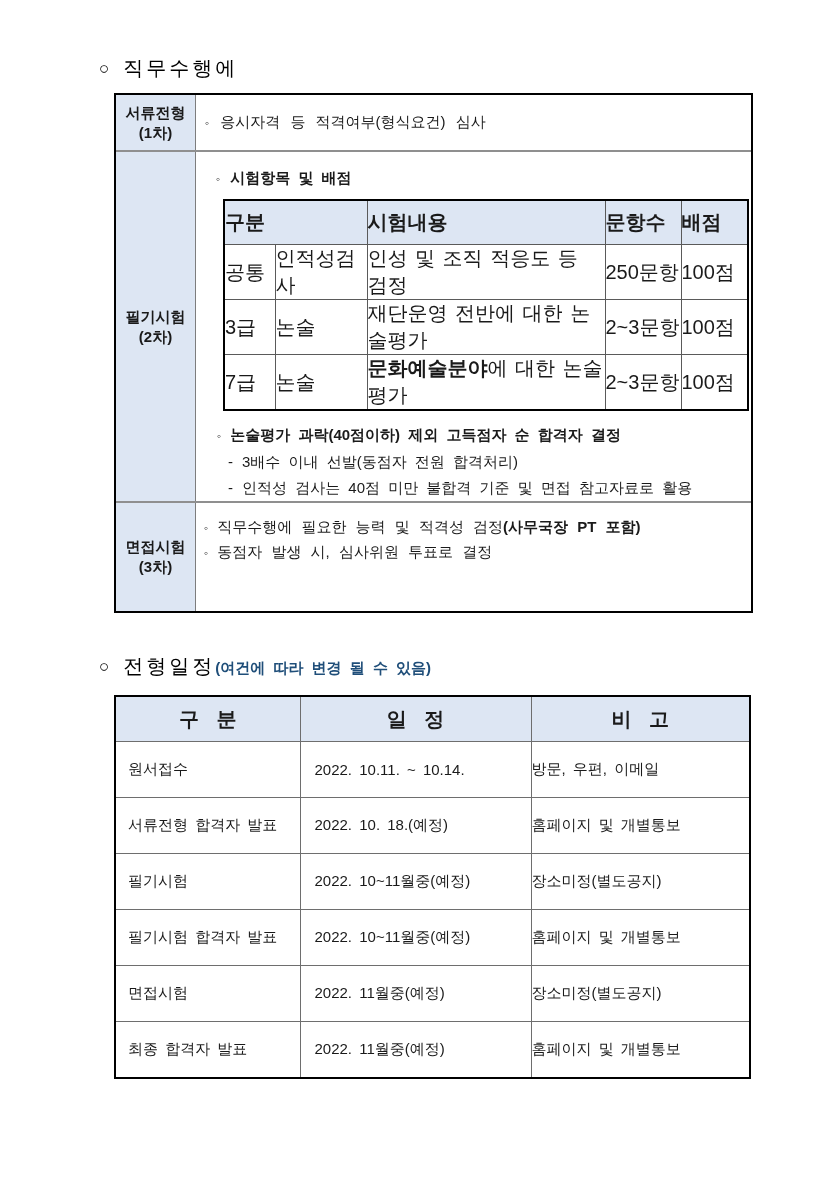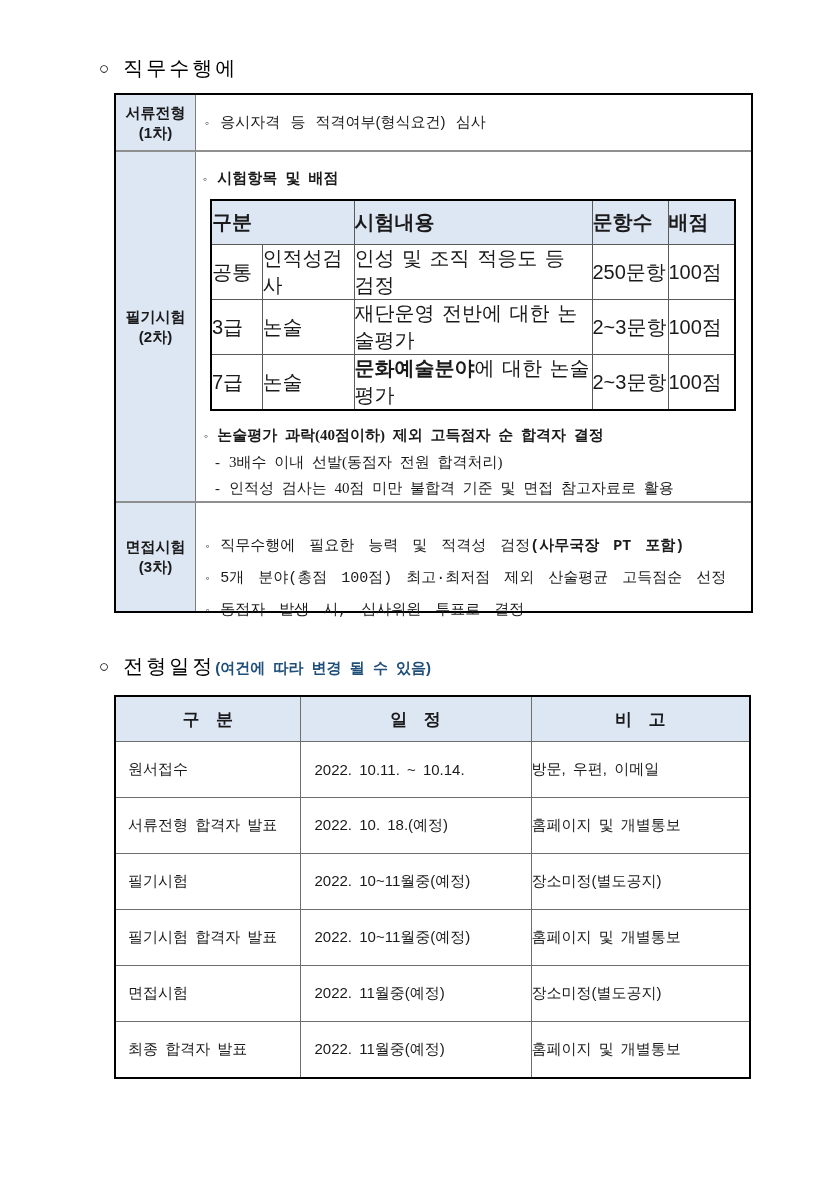--- a/index.html
+++ b/index.html
@@ -44,54 +44,54 @@
     flex:0 0 79px; background:#dde6f3;
     border-right:1px solid #7d7d7d;
     display:flex; flex-direction:column; align-items:center; justify-content:center;
     font-weight:700; line-height:20px; text-align:left;
   }
   .content-cell { flex:1; min-width:0; }
   .r1 .content-cell { display:flex; align-items:center; padding-left:9px; word-spacing:6px; }
   .bullet-char { font-size:12px; margin-right:11px; }
   .dash-char { margin-right:9px; }
 
-  .r2 .content-cell { padding:17px 6px 0 7px; }
+  .r2 .content-cell { padding:17px 6px 0 20px; }
   .exam-subtitle { font-weight:700; word-spacing:4px; }
   .exam-subtitle .bullet-char { margin-right:10px; }
 
   table.exam-table {
     border-collapse:collapse; table-layout:fixed;
     width:524px; margin:11px 0 0 7px;
     text-align:left; font-size:20px;
   }
   table.exam-table { border:2px solid #000; }
   .exam-table th, .exam-table td { border:1px solid #5a5a5a; padding:0; }
   .exam-table th { height:43px; background:#dde6f3; font-weight:700; word-spacing:2px; }
   .exam-table td { height:47px; word-spacing:2px; }
 
-  .exam-notes { margin:11px 0 0 1px; line-height:26px; word-spacing:4px;font-family:Liberation Serif, serif; }
+  .exam-notes { margin:11px 0 0 1px; line-height:26px; word-spacing:4px; }
   .note-main { font-weight:700; }
   .note-main .bullet-char { margin-right:9px; }
   .note-sub { padding-left:11px; }
 
-  .r3 .content-cell { padding:28px 4px 0 8px; line-height:31px; word-spacing:5px;font-family:Liberation Mono, monospace; }
+  .r3 .content-cell { padding:12px 4px 0 8px; line-height:23px; word-spacing:5px; }
   .iv-line .bullet-char { margin-right:9px; }
   .bold-part { font-weight:700; }
 
   
   table#schedule-table {
     position:absolute; left:114px; top:695px;
     border-collapse:collapse; table-layout:fixed;
     width:635px; font-size:15px;
     border:2px solid #000;
   }
   #schedule-table th, #schedule-table td { border:1px solid #6e6e6e; padding:0; }
   #schedule-table th {
     height:44px; background:#dde6f3; font-weight:700;
-    font-size:17px; text-align:center; word-spacing:12px;
+    font-size:20px; text-align:center; word-spacing:12px;
   }
   #schedule-table td { height:55px; text-align:left; word-spacing:3px; }
   #schedule-table td:nth-child(1) { padding-left:12px; }
   #schedule-table td:nth-child(2) { padding-left:14px; }
   #schedule-table td:nth-child(3) { padding-left:0; }
   .col-cat { width:185px; } .col-date { width:231px; } .col-remark { width:219px; }
 </style>
 </head>
 <body>
 
@@ -182,23 +182,20 @@
   <div class="t1-row r3">
     <div class="stage-cell">
       <div>면접시험</div>
       <div>(3차)</div>
     </div>
     <div class="content-cell">
       <div class="iv-line">
         <span class="bullet-char">◦</span><span>직무수행에 필요한 능력 및 적격성 검정</span><span class="bold-part">(사무국장 PT 포함)</span>
       </div>
       <div class="iv-line">
-        <span class="bullet-char">◦</span><span>5개 분야(총점 100점) 최고·최저점 제외 산술평균 고득점순 선정</span><span class="bold-part"></span>
-      </div>
-      <div class="iv-line">
         <span class="bullet-char">◦</span><span>동점자 발생 시, 심사위원 투표로 결정</span><span class="bold-part"></span>
       </div>
     </div>
   </div>
 
 </div>
 
 <div class="sec-heading" id="schedule-heading">
   <span class="marker">○</span><span class="h-text">전형일정</span><span class="h-note">(여건에 따라 변경 될 수 있음)</span>
 </div>

